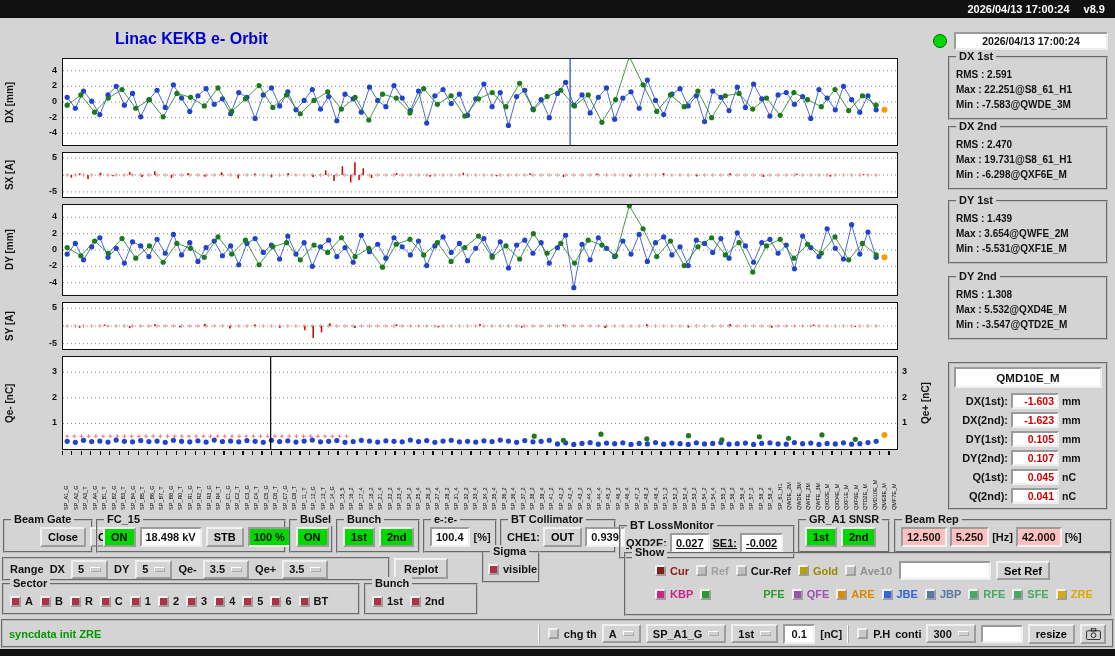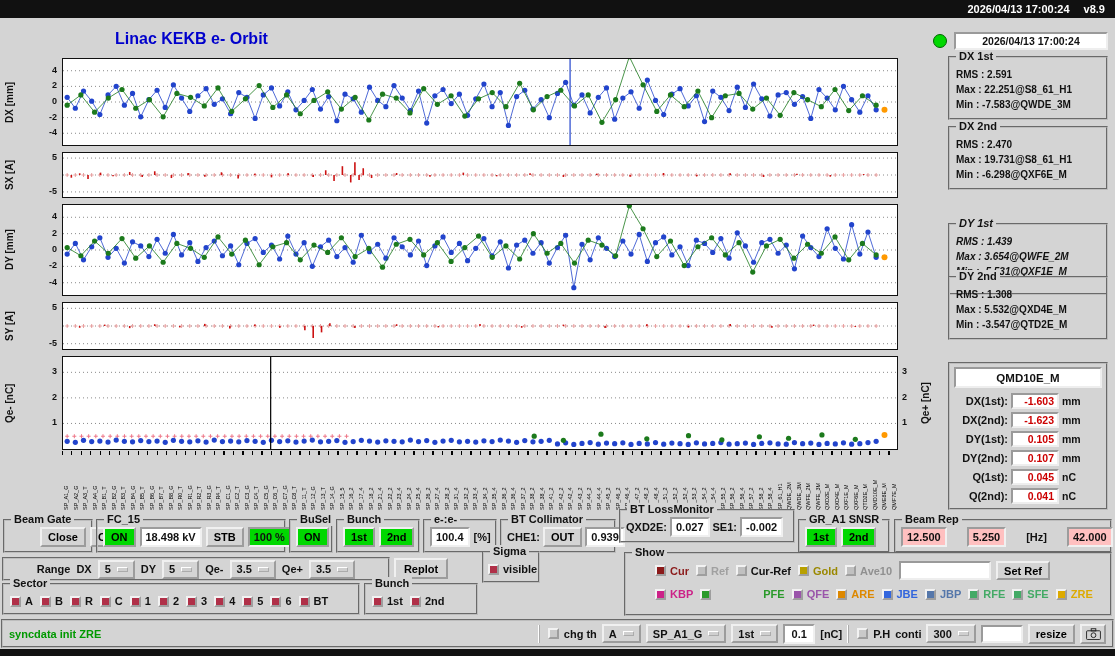--- a/index.html
+++ b/index.html
@@ -1243,21 +1243,21 @@
   <div class="line">RMS : 2.591</div>
   <div class="line">Max : 22.251@S8_61_H1</div>
   <div class="line">Min : -7.583@QWDE_3M</div>
 </div>
 <div class="statbox" style="top:126px;height:64px;">
   <span class="lg">DX 2nd</span>
   <div class="line">RMS : 2.470</div>
   <div class="line">Max : 19.731@S8_61_H1</div>
   <div class="line">Min : -6.298@QXF6E_M</div>
 </div>
-<div class="statbox" style="top:223px;height:72px;font-style:italic;">
+<div class="statbox" style="top:200px;height:64px;">
   <span class="lg">DY 1st</span>
   <div class="line">RMS : 1.439</div>
   <div class="line">Max : 3.654@QWFE_2M</div>
   <div class="line">Min : -5.531@QXF1E_M</div>
 </div>
 <div class="statbox" style="top:276px;height:64px;">
   <span class="lg">DY 2nd</span>
   <div class="line">RMS : 1.308</div>
   <div class="line">Max : 5.532@QXD4E_M</div>
   <div class="line">Min : -3.547@QTD2E_M</div>
@@ -1340,51 +1340,51 @@
 
 <div class="grp" style="left:500px;top:519px;width:116px;height:34px;">
   <span class="lg">BT Collimator</span>
   <div class="row" style="gap:3px;">
     <span class="lbl">CHE1:</span>
     <button class="btn">OUT</button>
     <span class="field">0.939</span>
   </div>
 </div>
 
-<div class="grp" style="left:619px;top:509px;width:176px;height:34px;">
+<div class="grp" style="left:619px;top:525px;width:176px;height:34px;text-decoration:underline;">
   <span class="lg">BT LossMonitor</span>
   <div class="row" style="gap:3px;">
     <span class="lbl">QXD2E:</span>
     <span class="field">0.027</span>
     <span class="lbl">SE1:</span>
     <span class="field">-0.002</span>
   </div>
 </div>
 
 <div class="grp" style="left:798px;top:519px;width:92px;height:34px;">
   <span class="lg">GR_A1 SNSR</span>
   <div class="row">
     <button class="btn green">1st</button>
     <button class="btn green">2nd</button>
   </div>
 </div>
 
 <div class="grp" style="left:894px;top:519px;width:218px;height:34px;">
   <span class="lg">Beam Rep</span>
-  <div class="row" style="gap:20px;border-radius:13px;">
+  <div class="row" style="gap:3px;border-radius:13px;">
     <span class="field pink">12.500</span>
     <span class="field pink">5.250</span>
     <span class="lbl">[Hz]</span>
     <span class="field pink">42.000</span>
     <span class="lbl">[%]</span>
   </div>
 </div>
 
 <div class="grp" style="left:2px;top:557px;width:388px;height:24px;">
-  <div class="row" style="padding:1px 6px;gap:6px;justify-content:center;">
+  <div class="row" style="padding:1px 6px;gap:6px;">
     <span class="lbl">Range</span>
     <span class="lbl">DX</span>
     <span class="opt">
         <span>5</span>
         <span class="optbar"></span>
       </span>
     <span class="lbl">DY</span>
     <span class="opt">
         <span>5</span>
         <span class="optbar"></span>

